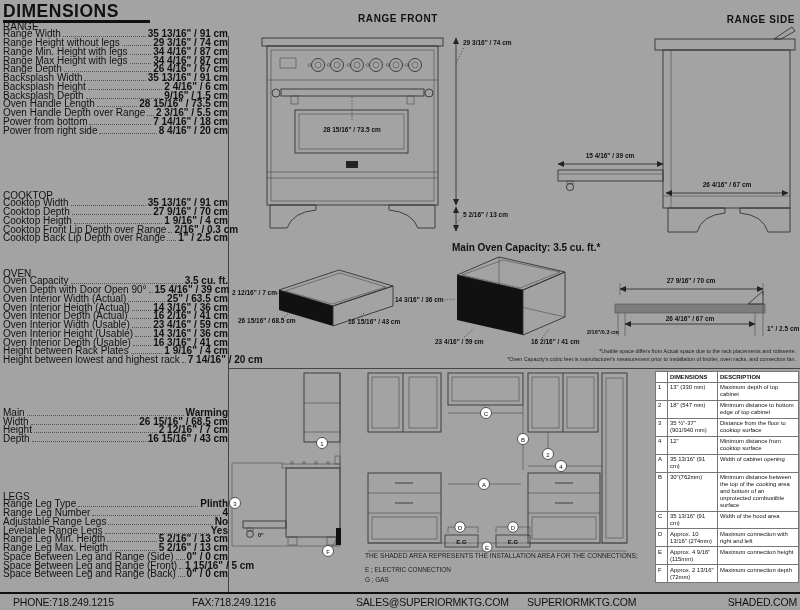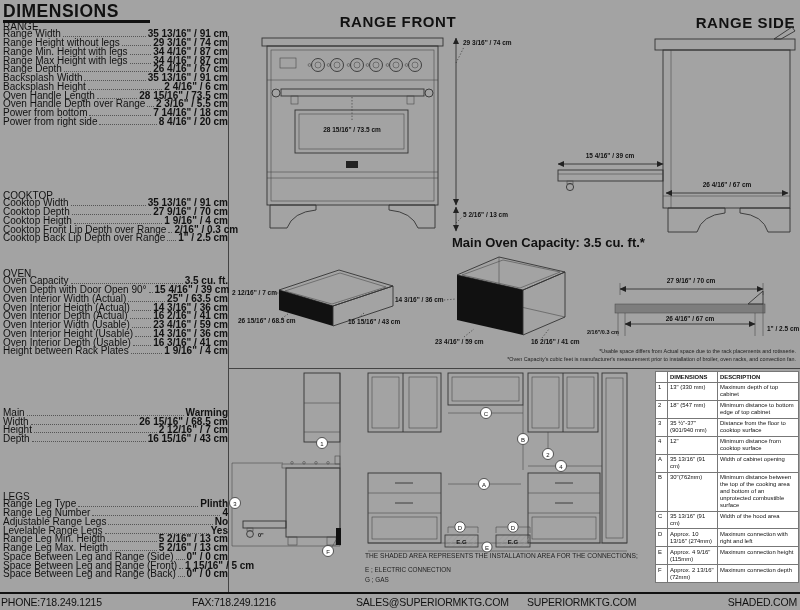--- a/index.html
+++ b/index.html
@@ -16,39 +16,39 @@
   .footer-line { left:0; top:592px; width:800px; height:2.4px; background:#111; }
 
   .leftcol { left:3px; top:0; width:225px; height:592px; }
   .spec-section { position:absolute; left:0; width:225px; }
   .spec-title { font-size:10px; font-weight:400; height:9.5px; }
   .spec-row { display:flex; align-items:flex-end; height:8.75px; font-size:10px; white-space:nowrap; }
   .spec-label { flex:none; }
   .leader { flex:1 1 auto; border-bottom:1px dotted #555; margin:0 2px 1.8px 2px; height:1px; min-width:4px; }
   .spec-value { flex:none; font-weight:700; }
 
-  .drawing-title { font-size:15px; font-weight:700; letter-spacing:.6px; }
+  .drawing-title { font-size:10px; font-weight:700; letter-spacing:.6px; }
   .t-front { left:253px; top:13px; width:290px; text-align:center; }
   .t-side { left:640px; top:14px; width:155px; text-align:right; }
 
-  .cap-heading { left:452px; top:235px; font-size:13px; font-weight:700; }
+  .cap-heading { left:452px; top:242px; font-size:10px; font-weight:700; }
   .footnote { right:4px; text-align:right; font-size:5.4px; color:#222; width:560px; }
 
   .install-note { left:365px; top:552px; font-size:6.6px; color:#222; width:292px; }
   .legend { left:365px; font-size:6.4px; color:#222; }
 
   .dim-table { left:655px; top:371px; width:143px; border-collapse:collapse; font-size:5.9px; line-height:1.18; table-layout:fixed; background:#fff; }
   .dim-table th, .dim-table td { border:1px solid #777; padding:1.5px 2px; vertical-align:top; text-align:left; }
   .dim-table th { font-weight:700; }
   .dim-table .c-ref { width:12px; }
   .dim-table .c-dim { width:50px; }
   .dim-table .c-desc { width:81px; }
 
   .footer-item { top:596px; font-size:10.5px; letter-spacing:-0.2px; white-space:nowrap; }
-  .f-phone { left:1px; } .f-fax { left:192px; } .f-email { left:356px; } .f-site { left:527px; } .f-brand { right:3px; }
+  .f-phone { left:13px; } .f-fax { left:192px; } .f-email { left:356px; } .f-site { left:527px; } .f-brand { right:3px; }
 
   svg { position:absolute; overflow:visible; }
   svg text { font-family:"Liberation Sans", sans-serif; fill:#111; }
   .ln { stroke:#333; stroke-width:0.9; fill:none; }
   .ln2 { stroke:#444; stroke-width:0.55; fill:none; }
   .dim { font-size:6.5px; font-weight:700; }
   .dims { font-size:5.5px; font-weight:700; }
   .mark-circle { fill:#fff; stroke:#333; stroke-width:0.8; }
   .mark-text { font-size:6px; text-anchor:middle; }
   .dotted { stroke:#333; stroke-width:0.7; fill:none; stroke-dasharray:1.3 1.8; }
@@ -102,20 +102,25 @@
           <span class="leader"></span>
           <span class="spec-value">35 13/16" / 91 cm</span>
         </div>
 
         <div class="spec-row">
           <span class="spec-label">Backsplash Height</span>
           <span class="leader"></span>
           <span class="spec-value">2 4/16" / 6 cm</span>
         </div>
 
+        <div class="spec-row">
+          <span class="spec-label">Backsplash Depth</span>
+          <span class="leader"></span>
+          <span class="spec-value">9/16" / 1.5 cm</span>
+        </div>
 
         <div class="spec-row">
           <span class="spec-label">Oven Handle Length</span>
           <span class="leader"></span>
           <span class="spec-value">28 15/16" / 73.5 cm</span>
         </div>
 
         <div class="spec-row">
           <span class="spec-label">Oven Handle Depth over Range</span>
           <span class="leader"></span>
@@ -219,20 +224,25 @@
           <span class="leader"></span>
           <span class="spec-value">16 3/16" / 41 cm</span>
         </div>
 
         <div class="spec-row">
           <span class="spec-label">Height between Rack Plates</span>
           <span class="leader"></span>
           <span class="spec-value">1 9/16" / 4 cm</span>
         </div>
 
+        <div class="spec-row">
+          <span class="spec-label">Height between lowest and highest rack</span>
+          <span class="leader"></span>
+          <span class="spec-value">7 14/16" / 20 cm</span>
+        </div>
       </div>
     </div>
     <div class="spec-section" style="top:409px">
       <div>
         <div class="spec-row">
           <span class="spec-label">Main</span>
           <span class="leader"></span>
           <span class="spec-value">Warming</span>
         </div>
 

